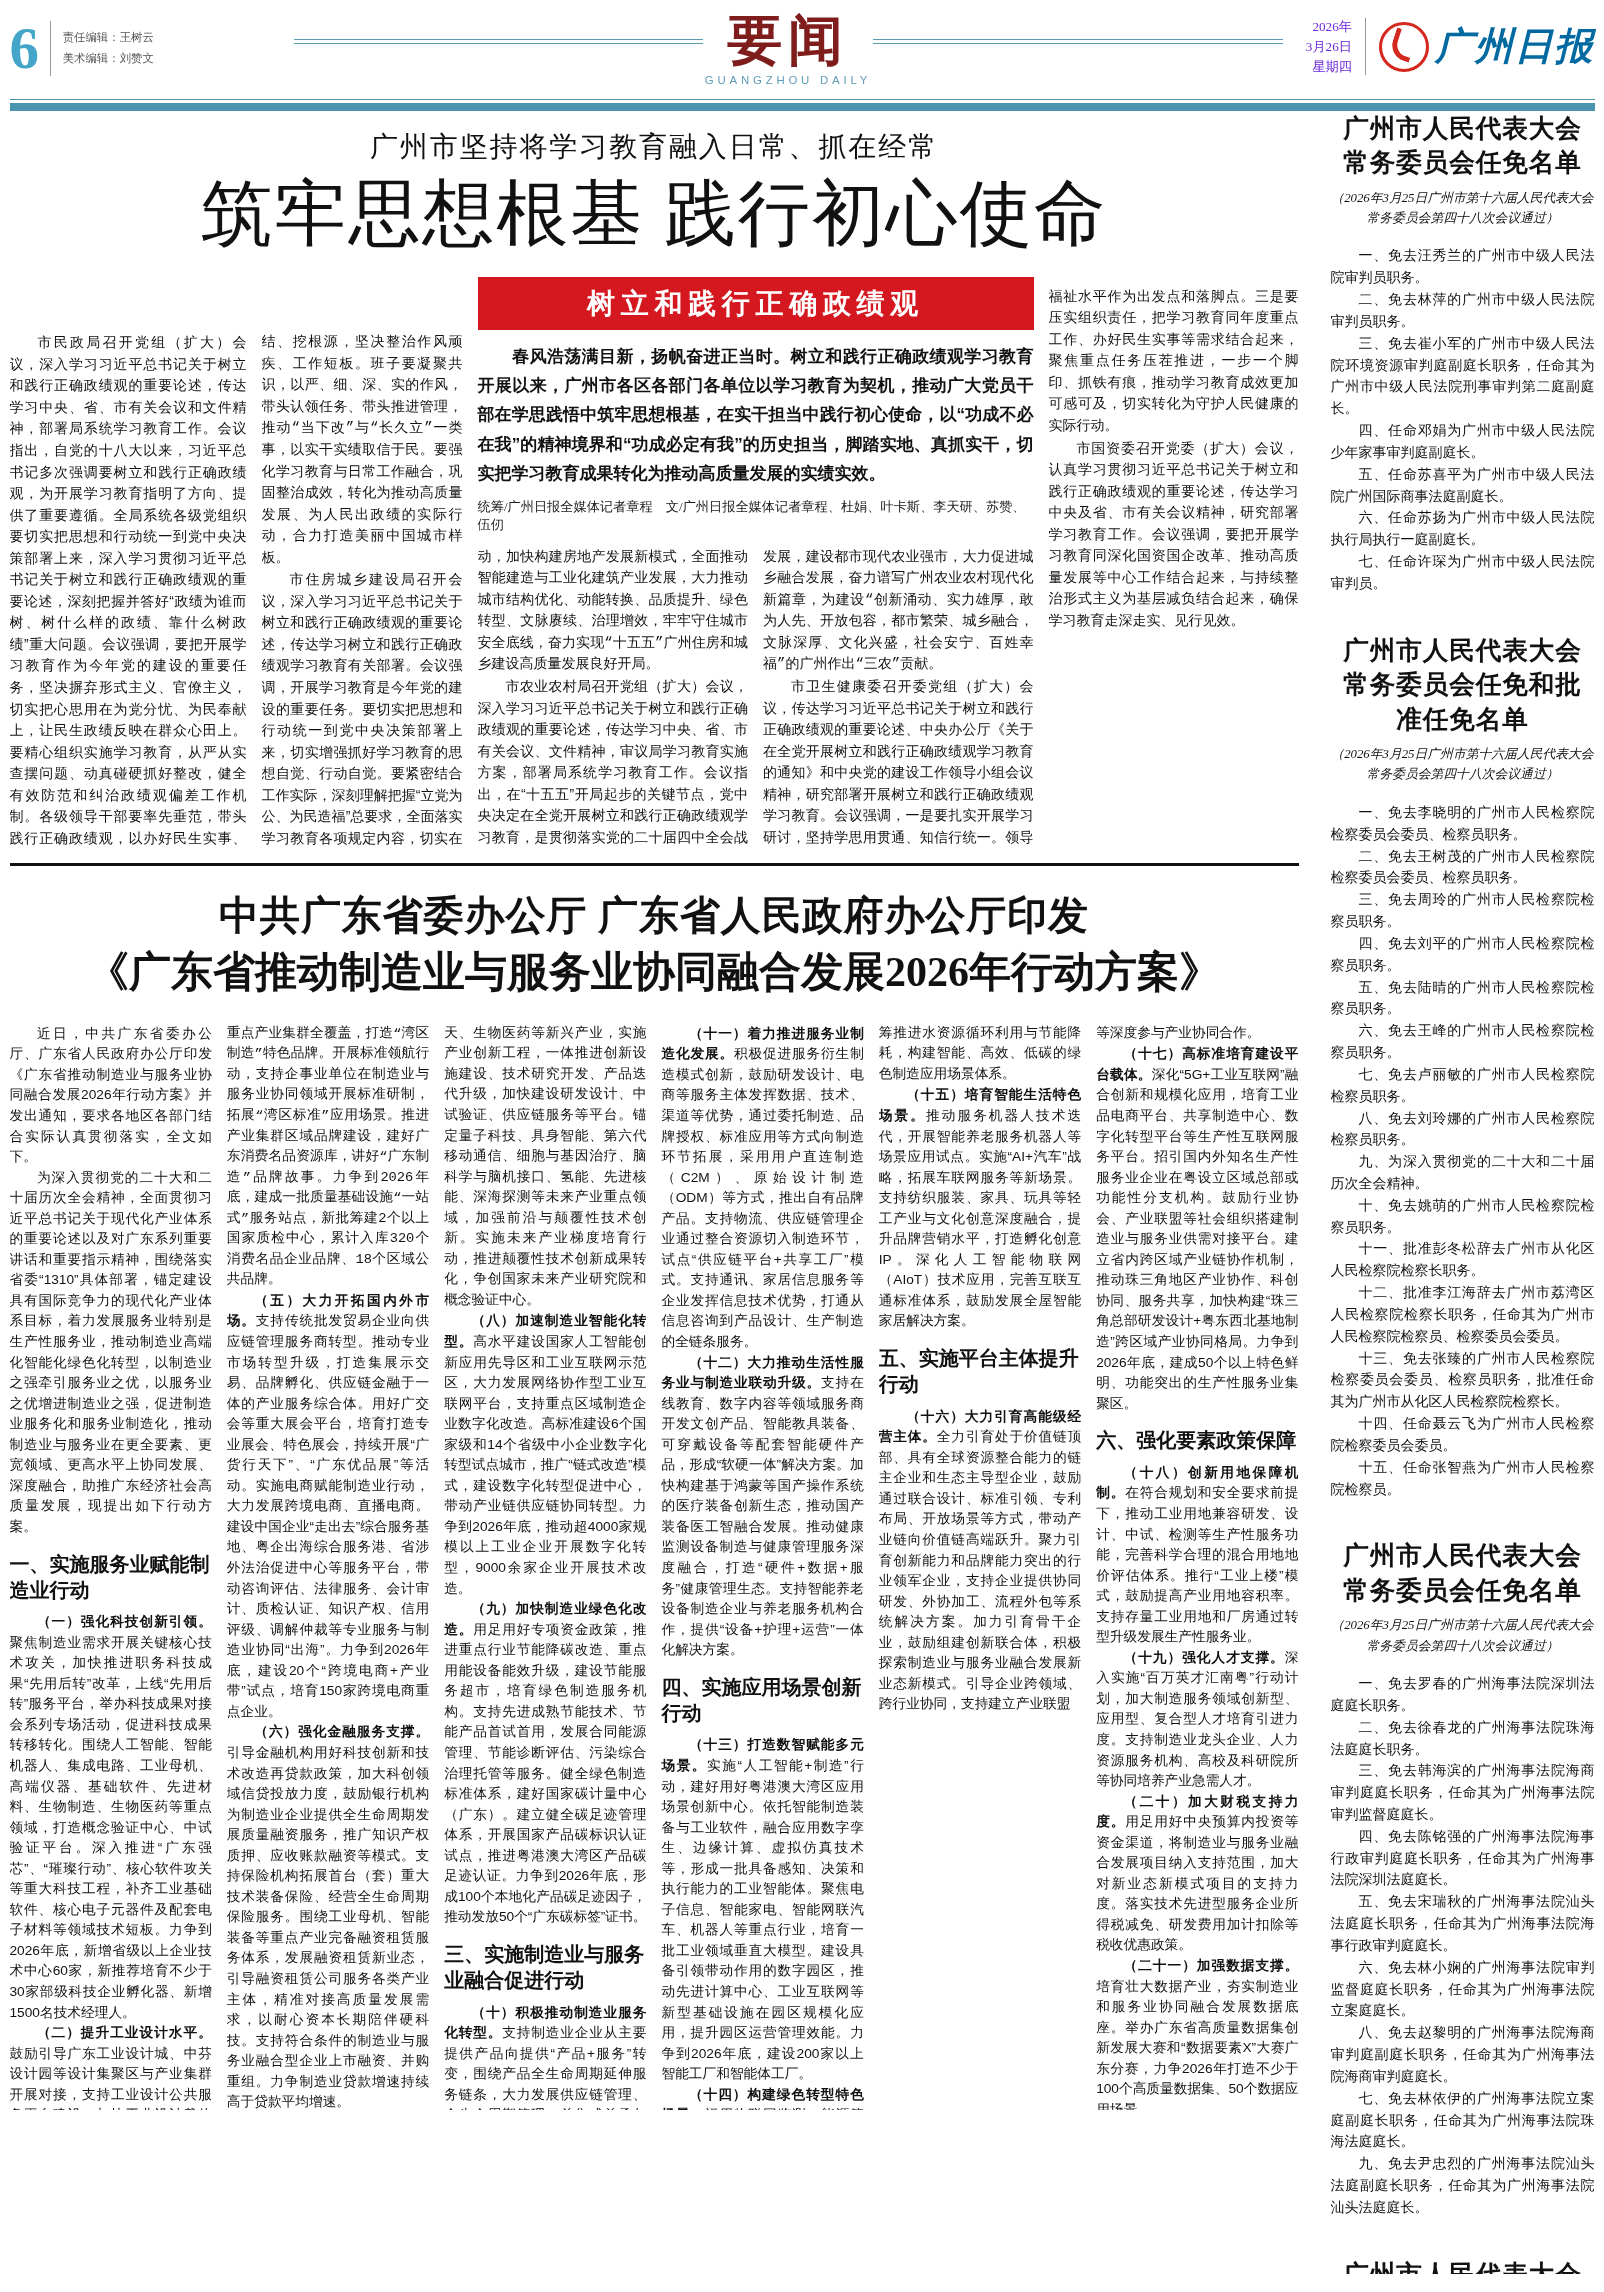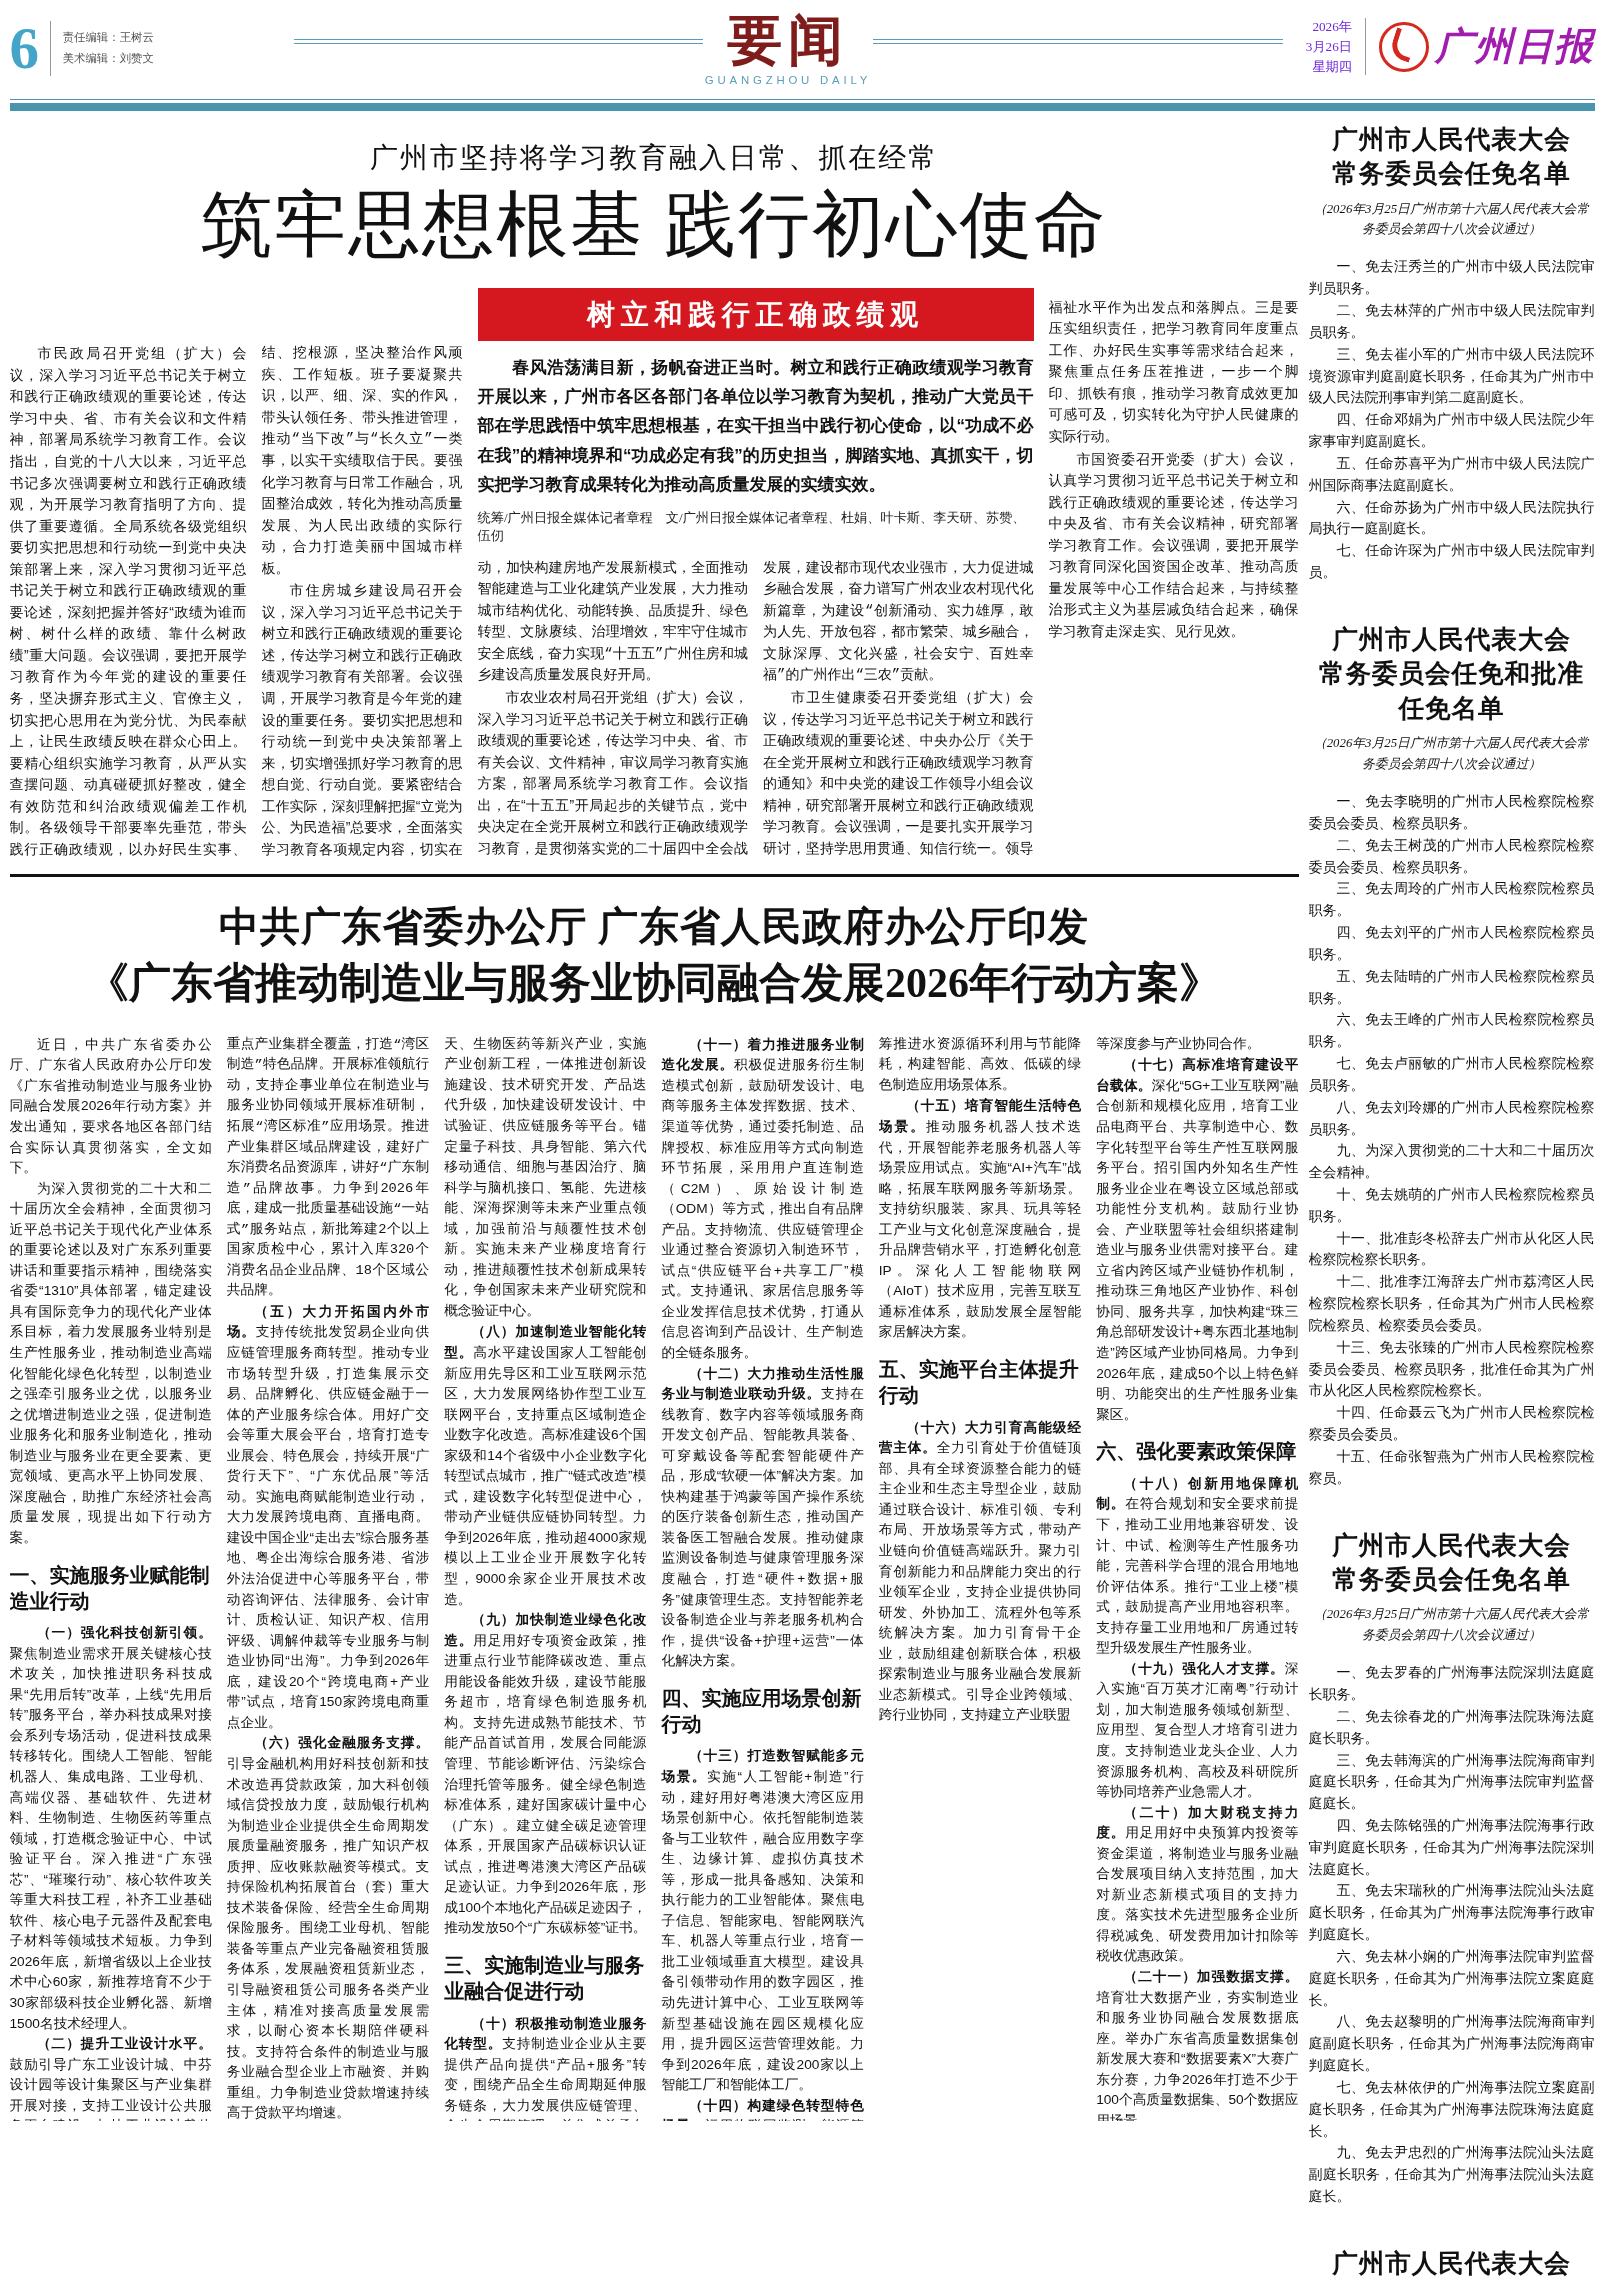--- a/index.html
+++ b/index.html
@@ -17,26 +17,26 @@
   .sec-line{flex:1;height:2.8px;border-top:0.9px solid #5d9cb5;border-bottom:0.9px solid #5d9cb5;}
   .sec-title{font-size:55px;font-weight:bold;color:#7f1d1d;letter-spacing:5.7px;padding:0 24.6px;line-height:1.1;
              font-family:"Liberation Serif","DejaVu Serif",serif;}
   .sec-en{font-size:11.4px;color:#5d9cb5;letter-spacing:3.8px;margin-top:1.9px;}
   .hdr-right{display:flex;align-items:center;gap:13.2px;padding-top:11.4px;width:312px;justify-content:flex-end;}
   .date-block{font-size:13.2px;color:#6d28d9;text-align:right;line-height:1.5;font-family:"Liberation Serif","DejaVu Serif",serif;}
   .hdr-vr2{width:0.9px;height:57px;background:#999;}
   .brand{display:flex;align-items:center;gap:5.7px;}
   .brand-circle{width:44px;height:44px;border-radius:50%;border:3.8px solid #d5281e;position:relative;background:#fff;}
   .brand-circle::after{content:"";position:absolute;left:9.5px;top:5.7px;width:17px;height:24.6px;border-left:5.7px solid #d5281e;border-bottom:5.7px solid #d5281e;border-radius:0 0 0 17px;transform:rotate(18deg);}
-  .brand-name{font-size:38px;font-weight:bold;color:#a21caf;font-family:"Liberation Serif","DejaVu Serif",serif;font-style:italic;letter-spacing:1.9px;}
+  .brand-name{font-size:38px;font-weight:bold;color:#0369a1;font-family:"Liberation Serif","DejaVu Serif",serif;font-style:italic;letter-spacing:1.9px;}
   .rule-band{margin-top:1.9px;}
   .rule-band .thin{height:1.9px;background:#4a95ad;}
   .rule-band .thick{height:7.6px;background:#4a95ad;margin-top:2.8px;}
   
-  .content{display:flex;gap:10px;margin-top:11px;}
+  .content{display:flex;gap:32px;margin-top:0;}
   .main{width:1289px;flex:none;}
   .sidebar{flex:1;height:2163px;overflow:hidden;}
   
   .kicker{text-align:center;font-size:28px;color:#111;margin-top:17px;letter-spacing:1.9px;}
   .headline{text-align:center;font-size:72px;font-weight:normal;letter-spacing:1.9px;line-height:1.15;margin-top:7.6px;
             font-family:"Liberation Serif","DejaVu Serif",serif;}
   .lead-body{display:flex;gap:15px;margin-top:21px;height:573px;overflow:hidden;}
   .lcol{font-size:14px;line-height:1.54;text-align:justify;overflow:hidden;}
   .lcol1{width:237px;flex:none;padding-top:55px;}
   .lcol2{width:201px;flex:none;padding-top:55px;}

